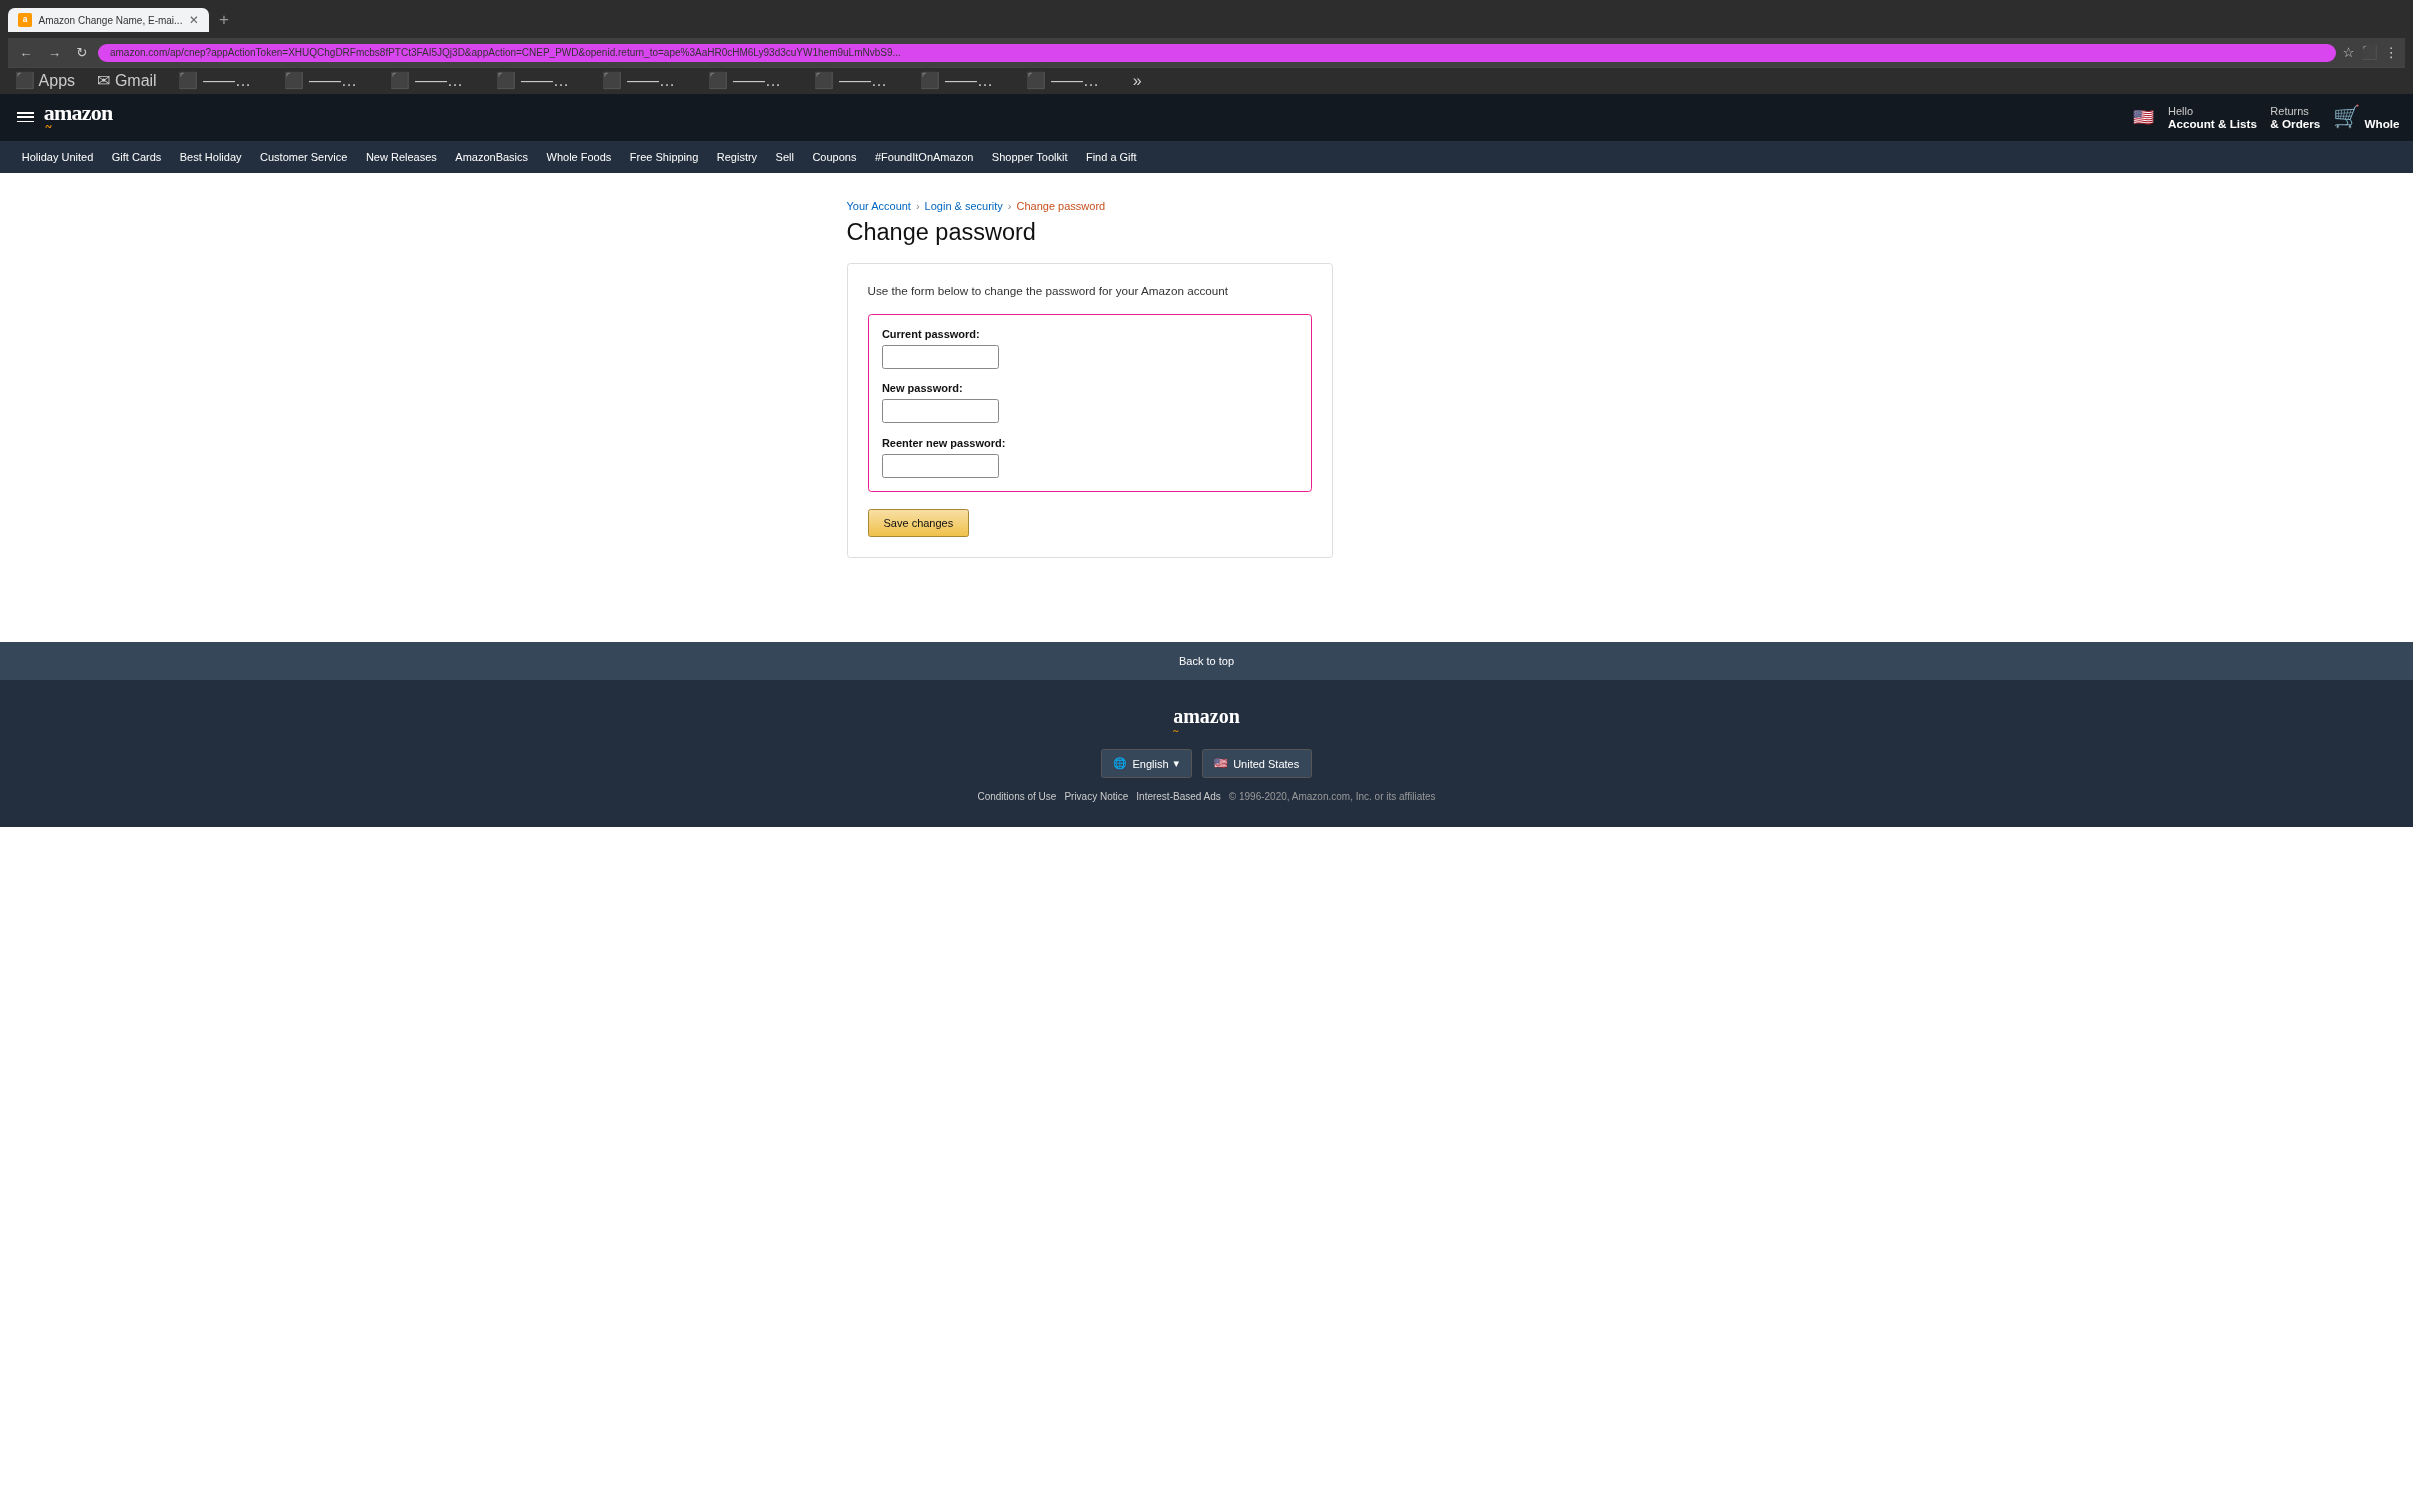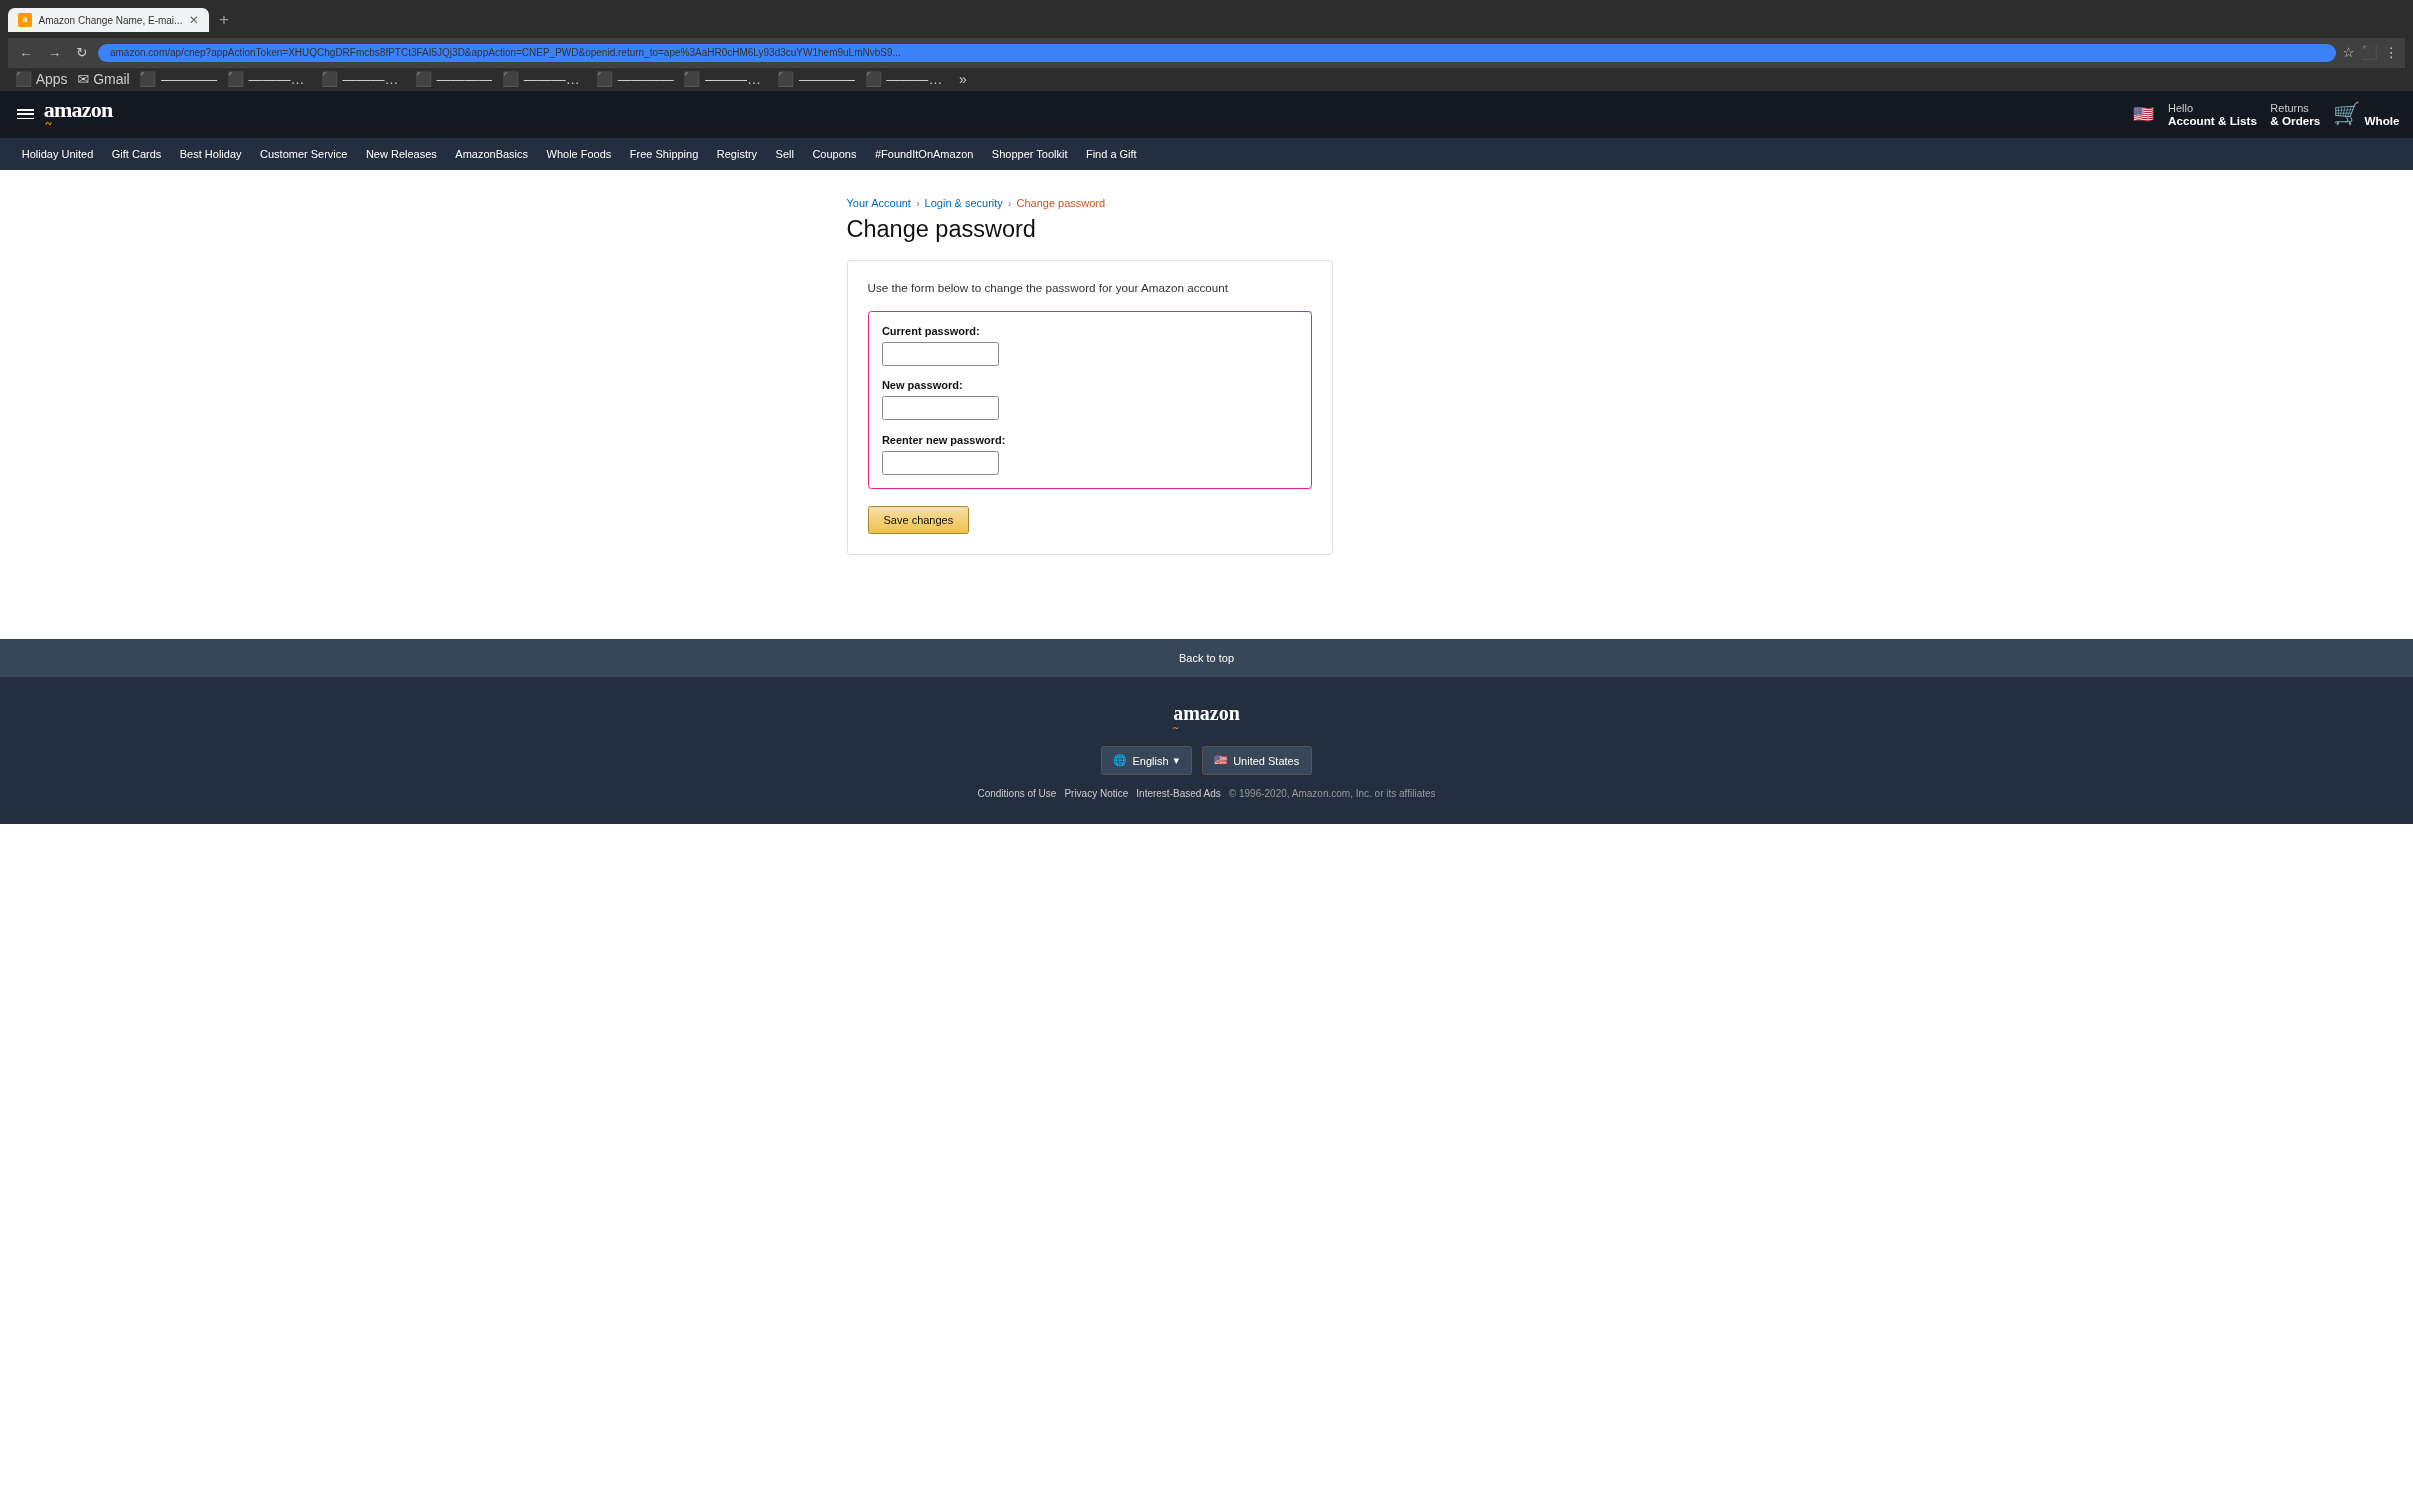--- a/index.html
+++ b/index.html
@@ -65,21 +65,21 @@
       background: none;
       border: none;
       color: #ccc;
       font-size: 13.4px;
       cursor: pointer;
       padding: 1.7px 4.2px;
     }
     .nav-btn:disabled { color: #555; }
     .address-input {
       flex: 1;
-      background: #3b82f6;
+      background: #d946ef;
       border: none;
       border-radius: 17px;
       padding: 3.4px 11.7px;
       font-size: 10px;
       color: #333;
       outline: none;
     }
     .browser-toolbar-icons {
       display: flex;
       gap: 6.7px;
@@ -88,22 +88,22 @@
     .toolbar-icon {
       color: #ccc;
       font-size: 13.4px;
       cursor: pointer;
     }
     .bookmarks-bar {
       background: #2d2d2d;
       padding: 3.4px 6.7px;
       display: flex;
       align-items: center;
-      gap: 10px;
-      font-size: 14px;
+      gap: 22px;
+      font-size: 16px;
       color: #ccc;
       border-top: 0.8px solid #444;
     }
     .bookmarks-bar span {
       cursor: pointer;
       white-space: nowrap;
       overflow: hidden;
       text-overflow: ellipsis;
       max-width: 84px;
     }

